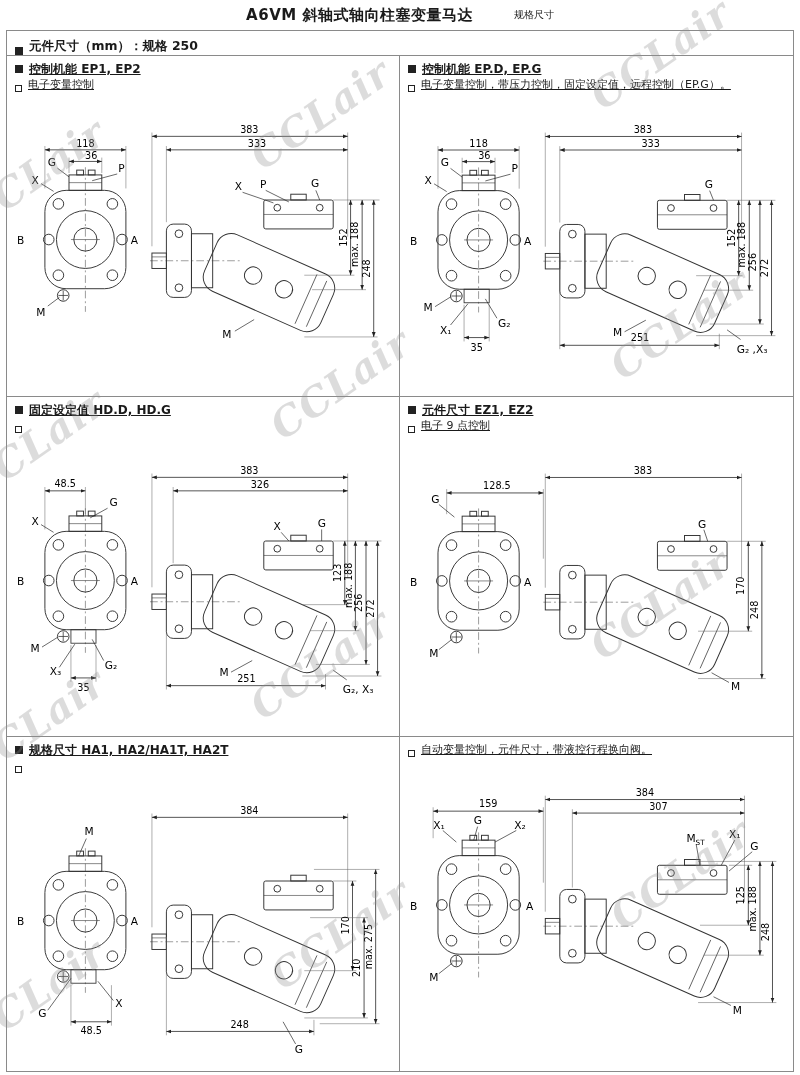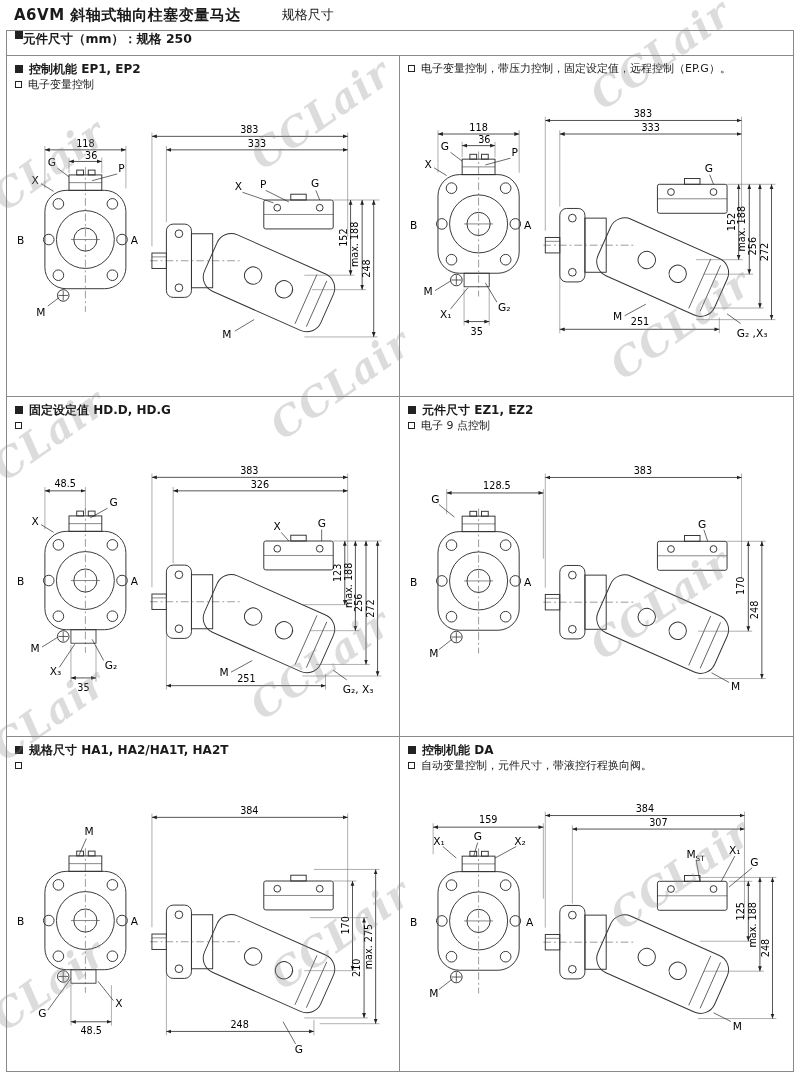--- a/index.html
+++ b/index.html
@@ -2,39 +2,39 @@
 <html><head>
 <meta charset="utf-8">
 <style>
   * { margin:0; padding:0; box-sizing:border-box; }
   html,body { width:800px; height:1075px; background:#fff; }
   body { font-family:"DejaVu Sans","Liberation Sans",sans-serif; color:#1a1a1a; position:relative; overflow:hidden; }
 
   .page { position:absolute; inset:0; }
 
   .header { position:absolute; left:8px; right:8px; top:0; height:30px;
-            display:flex; justify-content:flex-start; align-items:center; padding:12px 6px; }
+            display:flex; justify-content:center; align-items:center; padding:12px 6px; }
   .header .title-left { font-size:15px; font-weight:600; letter-spacing:0.5px; }
-  .header .title-right { font-size:13px;margin-left:41px; }
+  .header .title-right { font-size:10px;margin-left:41px; }
 
   .frame { position:absolute; left:6px; right:6px; top:30px; bottom:3px;
            border:1px solid #8a8a8a; background:transparent; }
 
-  .section-title { height:24px; display:flex; align-items:flex-start; 
+  .section-title { height:24px; display:flex; align-items:flex-end; gap:6px;
                    padding:0 8px; font-size:12.5px; font-weight:600; }
 
   .grid { position:absolute; left:0; right:0; top:24px; bottom:0;
           display:grid; grid-template-columns:1fr 1fr; grid-template-rows:341px 340px 1fr; }
 
-  .panel { border-top:1px solid #8a8a8a; position:relative; padding:5px 6px 2px 8px; overflow:hidden; }
+  .panel { border-top:1px solid #8a8a8a; position:relative; padding:5px 6px 2px 8px; overflow:hidden;text-decoration:underline; }
   .panel:nth-child(odd) { border-right:1px solid #8a8a8a; }
 
   .p-head, .p-sub { display:flex; align-items:center; gap:6px; }
   .p-head { font-size:12px; font-weight:600; height:16px; }
-  .p-sub  { font-size:11px; height:15px; color:#222; }
+  .p-sub  { font-size:11px; height:15px; color:#222;align-items:flex-end; }
 
   .sq-filled { width:8px; height:8px; background:#222; display:inline-block; flex:0 0 auto; }
   .sq-open   { width:7px; height:7px; border:1.2px solid #222; display:inline-block; flex:0 0 auto; }
 
   .drawing { display:block; width:100%; height:calc(100% - 33px); }
 
   svg text { font-family:"DejaVu Sans","Liberation Sans",sans-serif; fill:#000; }
   .dim  { font-size:10px; text-anchor:middle; }
   .port { font-size:11px; }
   .dl { stroke:#222; stroke-width:0.8; marker-start:url(#arr); marker-end:url(#arr); }
@@ -169,20 +169,24 @@
             <text class="port" x="307" y="99">G</text>
             <text class="port" x="215" y="255">M</text>
             <text class="dim" transform="rotate(-90 344 151)" x="344" y="151">152</text>
             <text class="dim" transform="rotate(-90 356 158)" x="356" y="158">max. 188</text>
             <text class="dim" transform="rotate(-90 368 183)" x="368" y="183">248</text>
           </g>
         </svg>
       </div>
 
       <div class="panel">
+        <div class="p-head">
+          <span class="sq-filled"></span>
+          <span>控制机能 EP.D, EP.G</span>
+        </div>
         <div class="p-sub">
           <span class="sq-open"></span>
           <span>电子变量控制，带压力控制，固定设定值，远程控制（EP.G）。</span>
         </div>
         <svg class="drawing" viewBox="0 0 392 295" preserveAspectRatio="xMidYMin meet">
           <use href="#front-view" x="18" y="78"></use>
           <use href="#side-view" x="140" y="90"></use>
           <g fill="none" stroke="#333">
             <rect x="58" y="204" width="26" height="14" stroke-width="0.9"></rect>
             <line class="el" x1="31" y1="100" x2="31" y2="56"></line>
@@ -409,24 +413,20 @@
             <text class="dim" transform="rotate(-90 346 158)" x="346" y="158">170</text>
             <text class="dim" transform="rotate(-90 358 202)" x="358" y="202">210</text>
             <text class="dim" transform="rotate(-90 370 180)" x="370" y="180">max. 275</text>
             <text class="dim" x="233" y="264">248</text>
             <text class="port" x="290" y="290">G</text>
           </g>
         </svg>
       </div>
 
       <div class="panel">
-        <div class="p-head">
-          <span class="sq-filled"></span>
-          <span>控制机能 DA</span>
-        </div>
         <div class="p-sub">
           <span class="sq-open"></span>
           <span>自动变量控制，元件尺寸，带液控行程换向阀。</span>
         </div>
         <svg class="drawing" viewBox="0 0 392 295" preserveAspectRatio="xMidYMin meet">
           <use href="#front-view" x="18" y="78"></use>
           <use href="#side-view" x="140" y="90"></use>
           <g>
             <line class="el" x1="26" y1="84" x2="26" y2="52"></line>
               <line class="el" x1="140" y1="130" x2="140" y2="52"></line>

